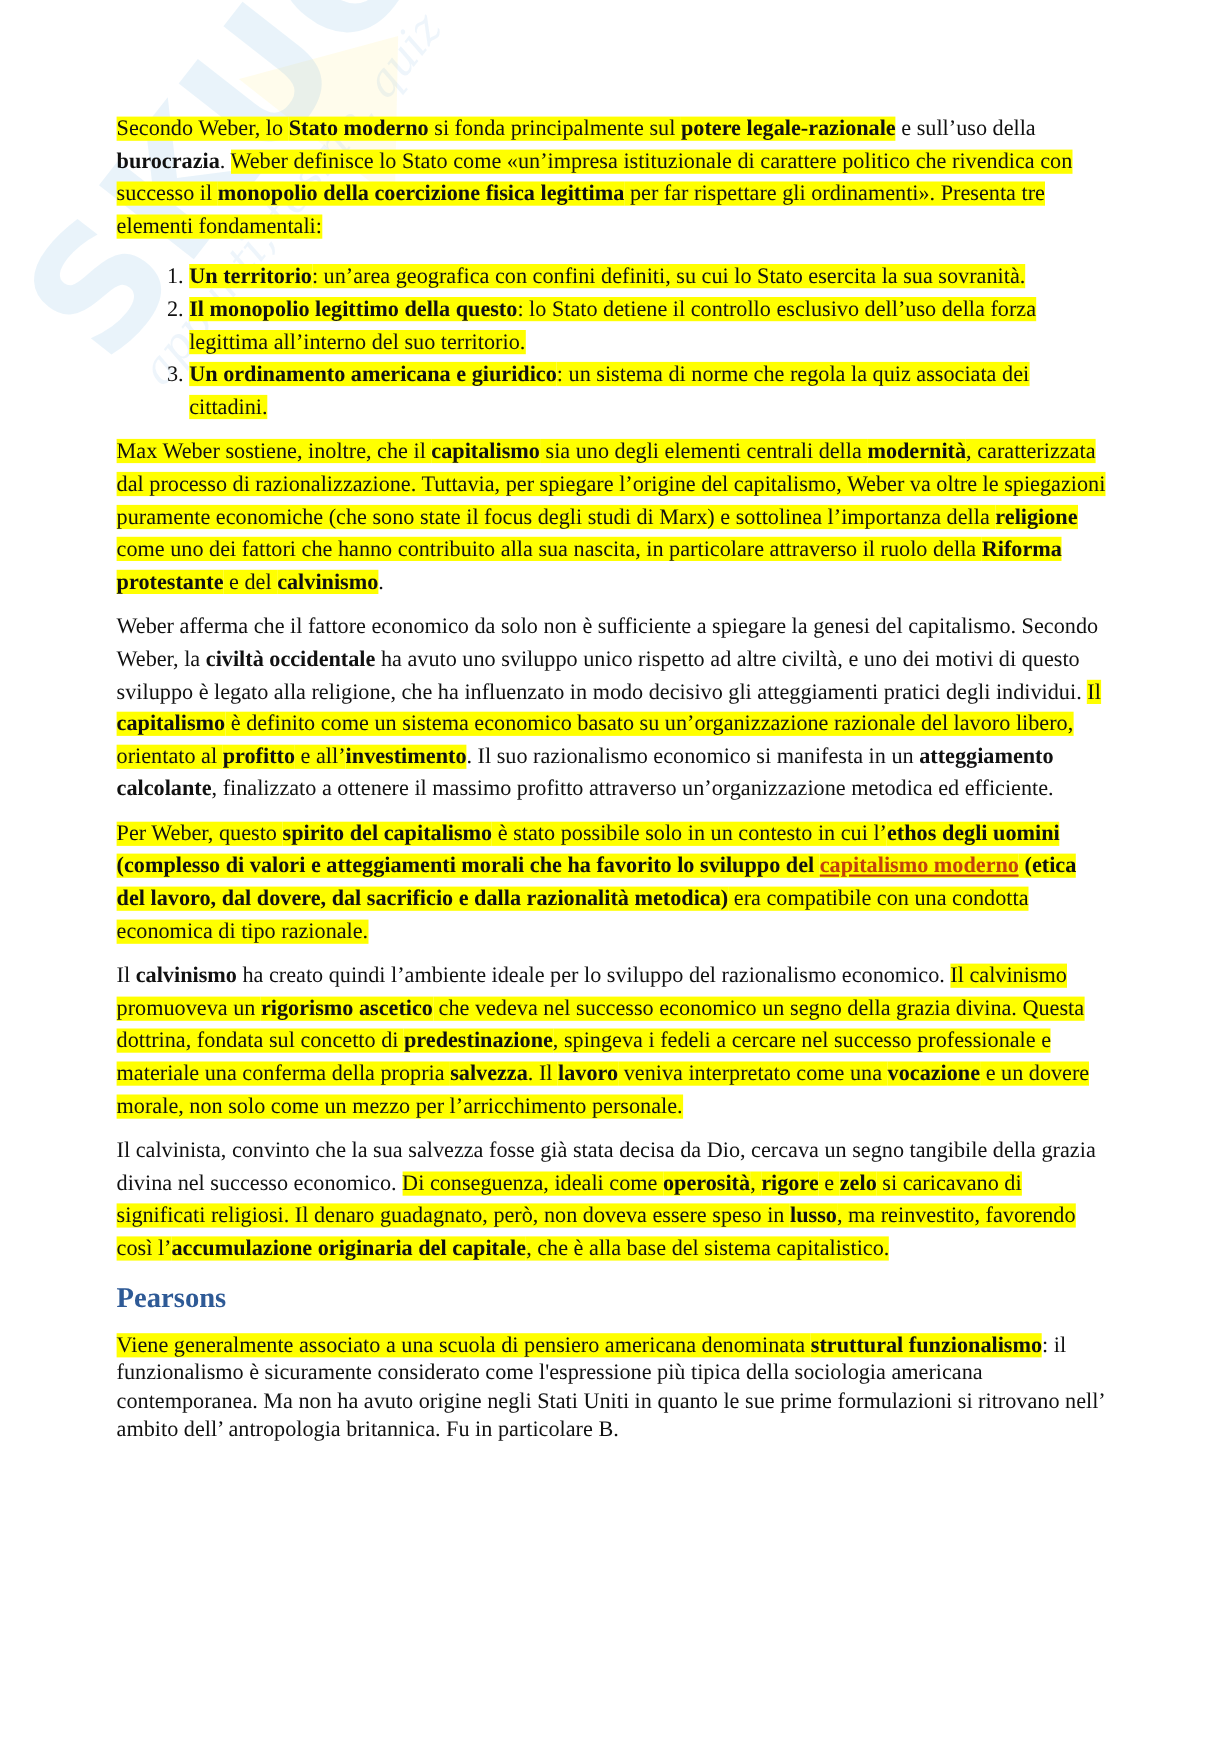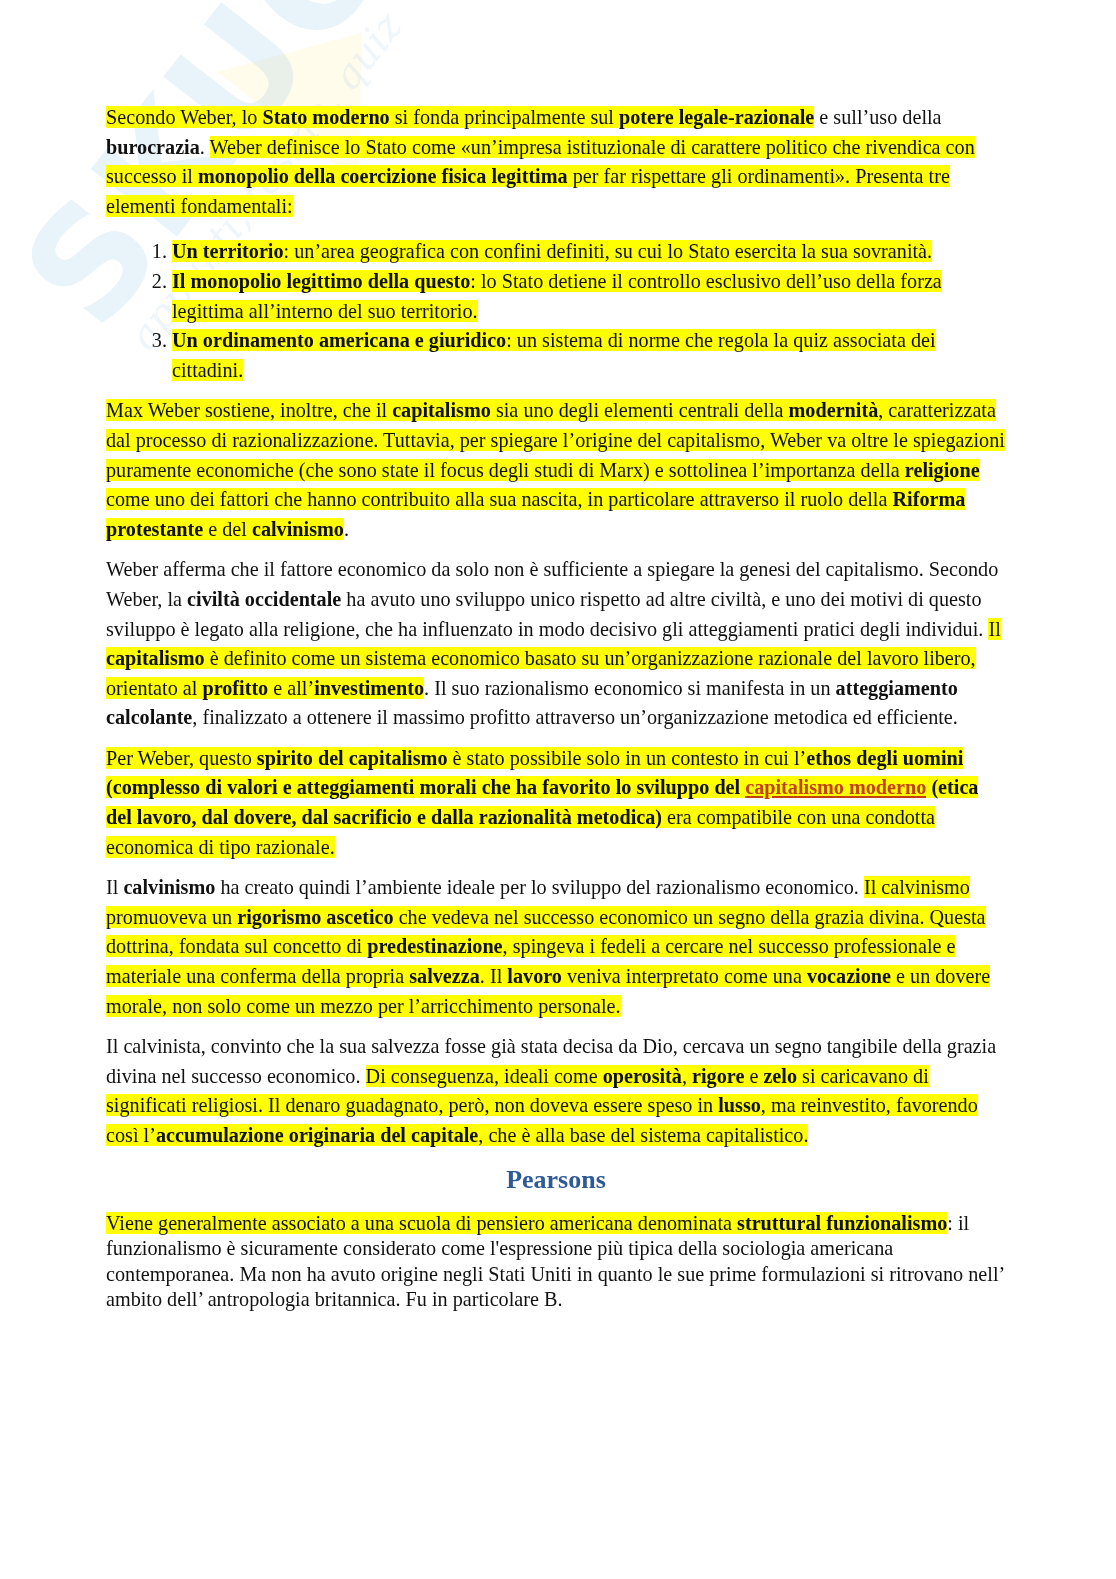--- a/index.html
+++ b/index.html
@@ -34,21 +34,21 @@
     font-family: "Liberation Serif", serif; font-size: 20.2px; color: #111111;
   }
   p.para { margin: 0 0 11px 0; line-height: 29.6px; }
   p.para.tight { line-height: 25.5px; }
   ol.list { margin: 16px 0 11px 0; padding-left: 66px; }
   ol.list li { line-height: 29.6px; padding-left: 0; }
   .hl { background: #ffff00; }
   .b { font-weight: bold; }
   .lnk { color: #c2410c; text-decoration: underline; }
   h2.heading {
-    margin: 14px 0 16px 0; text-align: center;
+    margin: 14px 0 16px 0; text-align: left;
     font-family: "Liberation Serif", serif; font-weight: bold;
     font-size: 26px; color: #2e5a96;
   }
 </style>
 </head>
 <body>
 
 <div class="page">
   <div class="watermark-tri"></div>
   <div class="watermark">SKUOLA</div>

